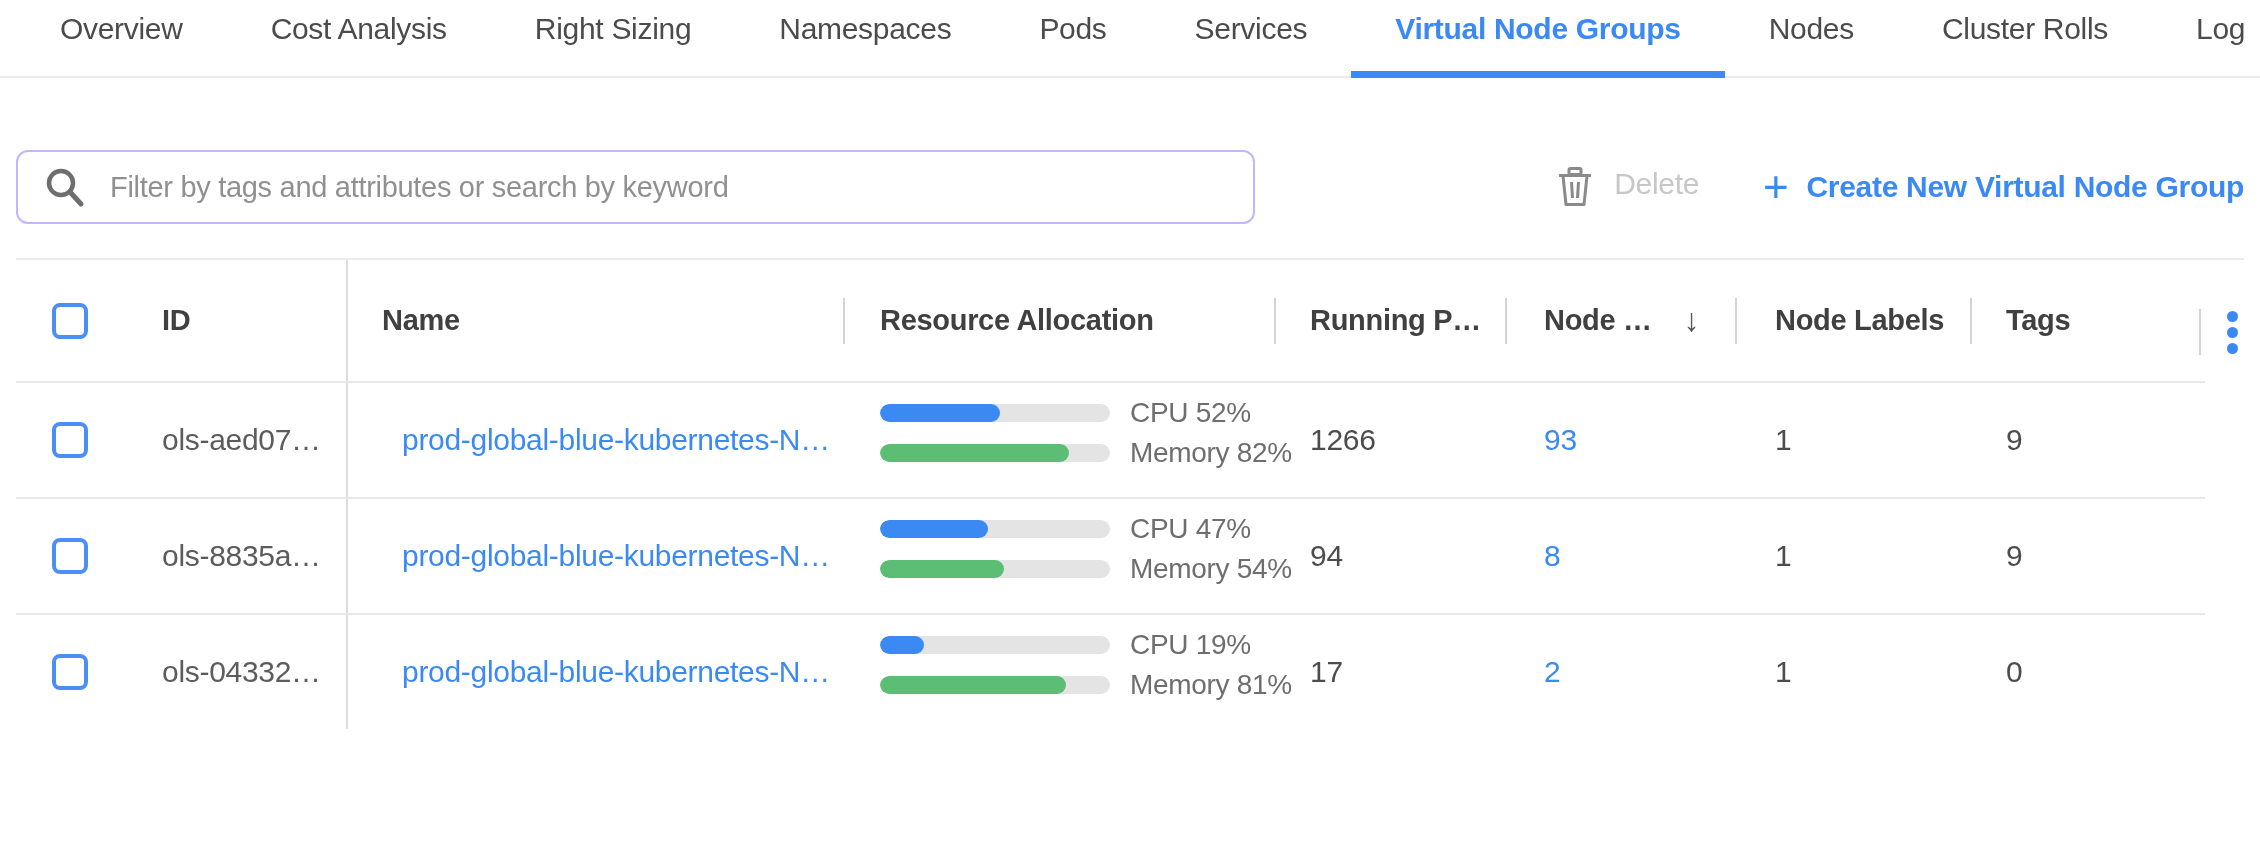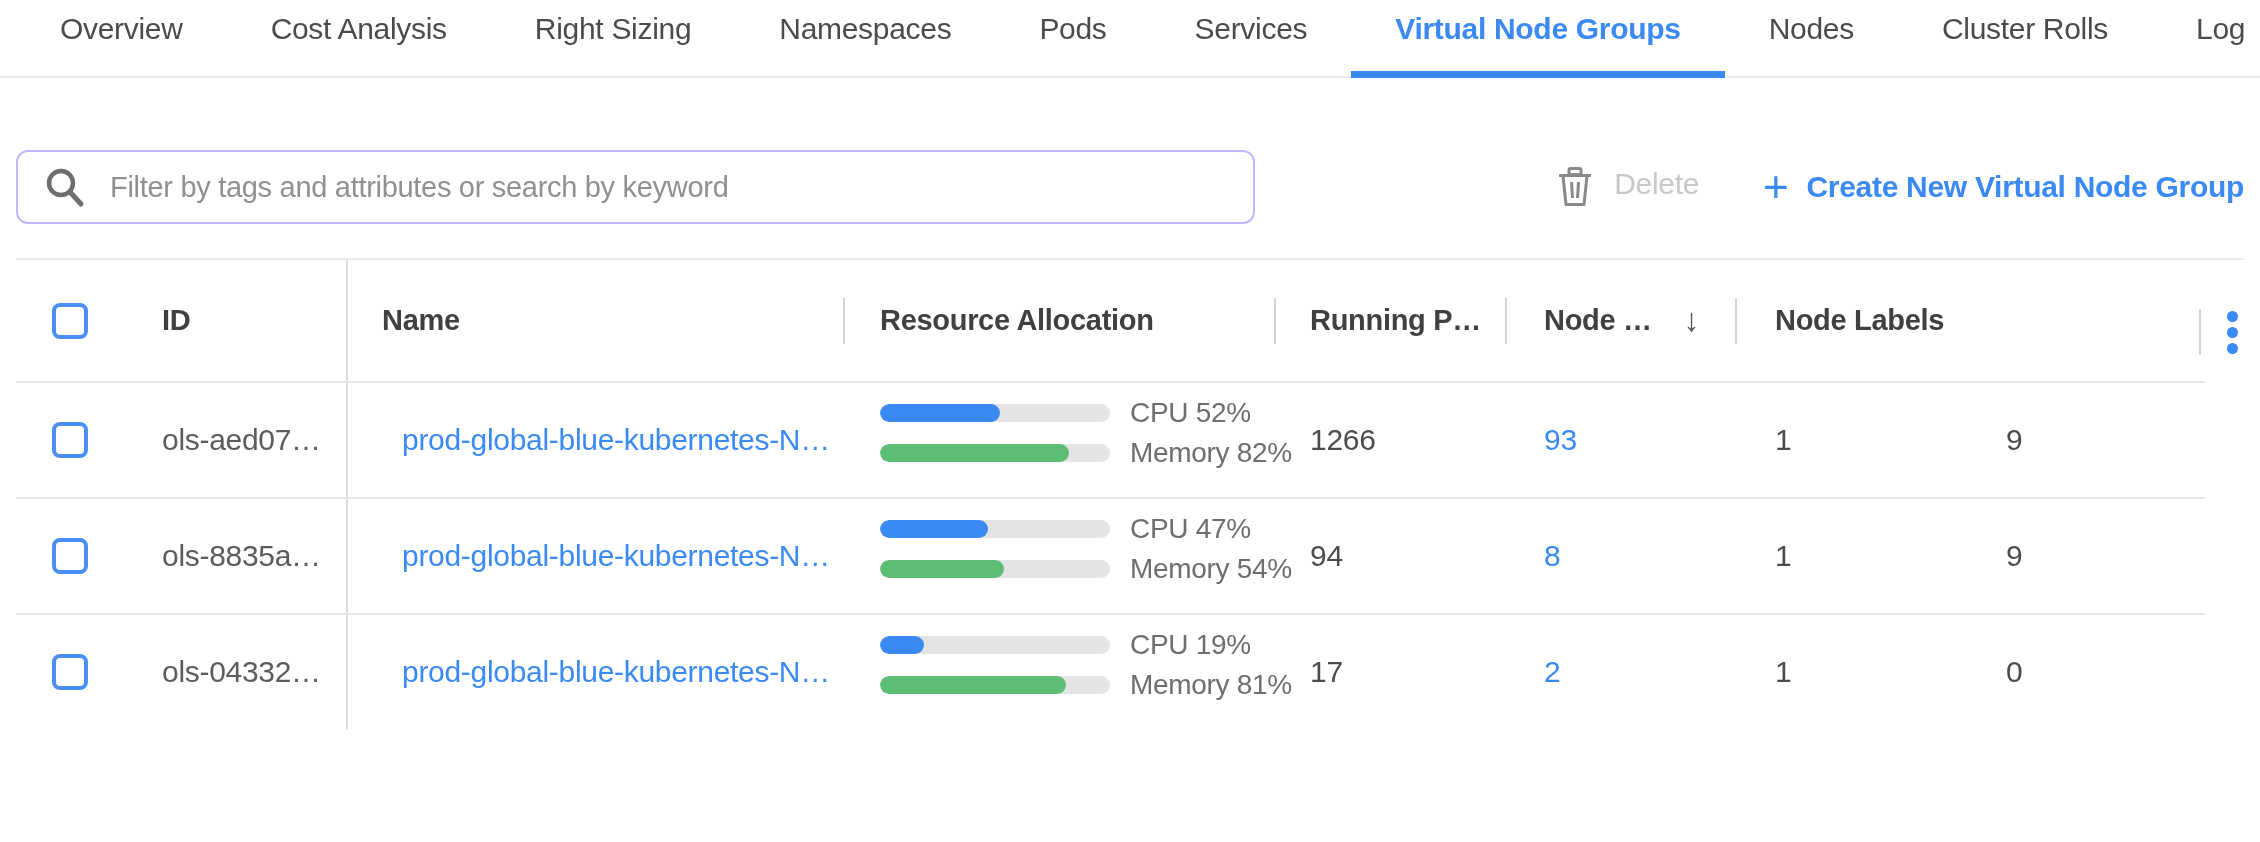--- a/index.html
+++ b/index.html
@@ -145,20 +145,24 @@
       </div>
     <div class="c-node">
         <span class="vdiv"></span>
         <span>Node …</span>
         <span class="sort-arrow">↓</span>
       </div>
     <div class="c-lab">
         <span class="vdiv"></span>
         <span>Node Labels</span>
       </div>
+    <div class="c-tags">
+        <span class="vdiv"></span>
+        <span>Tags</span>
+      </div>
   </div>
 
   <div class="row grid">
     <div class="c-check">
         <span class="cb"></span>
       </div>
     <div class="c-id">
         <span class="id-text">ols-aed07…</span>
       </div>
     <div class="c-name">

